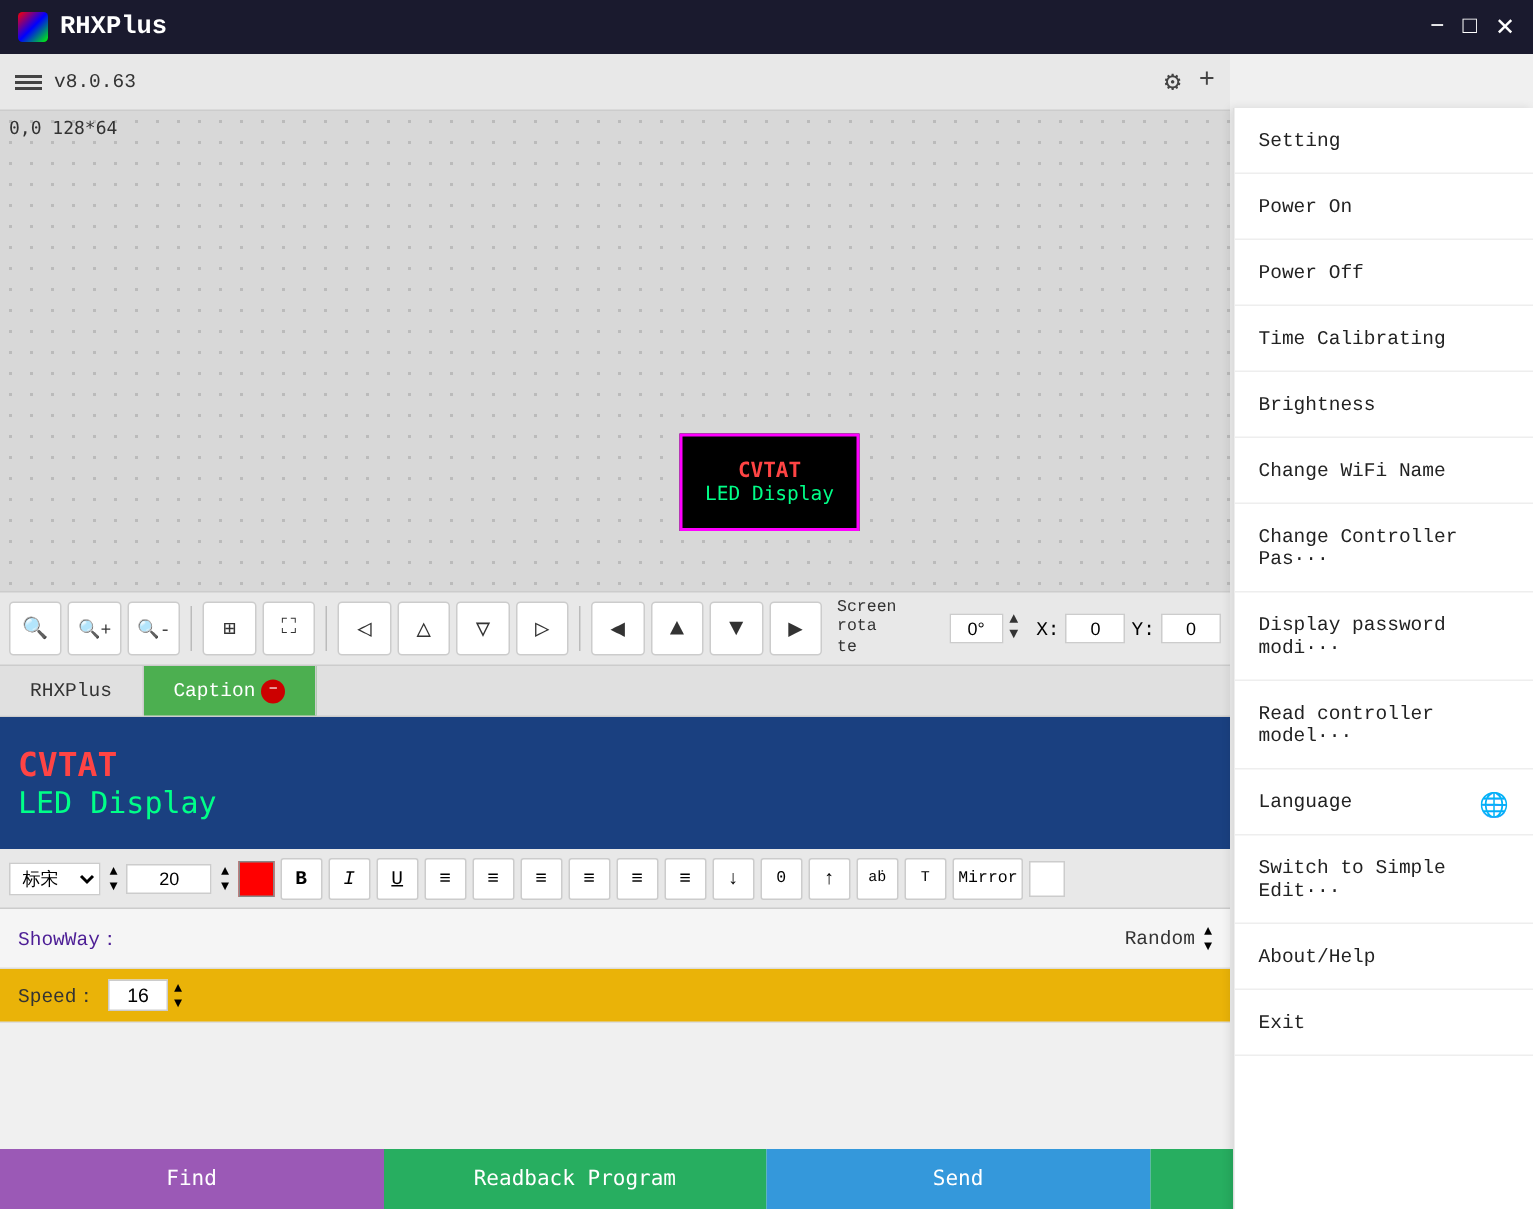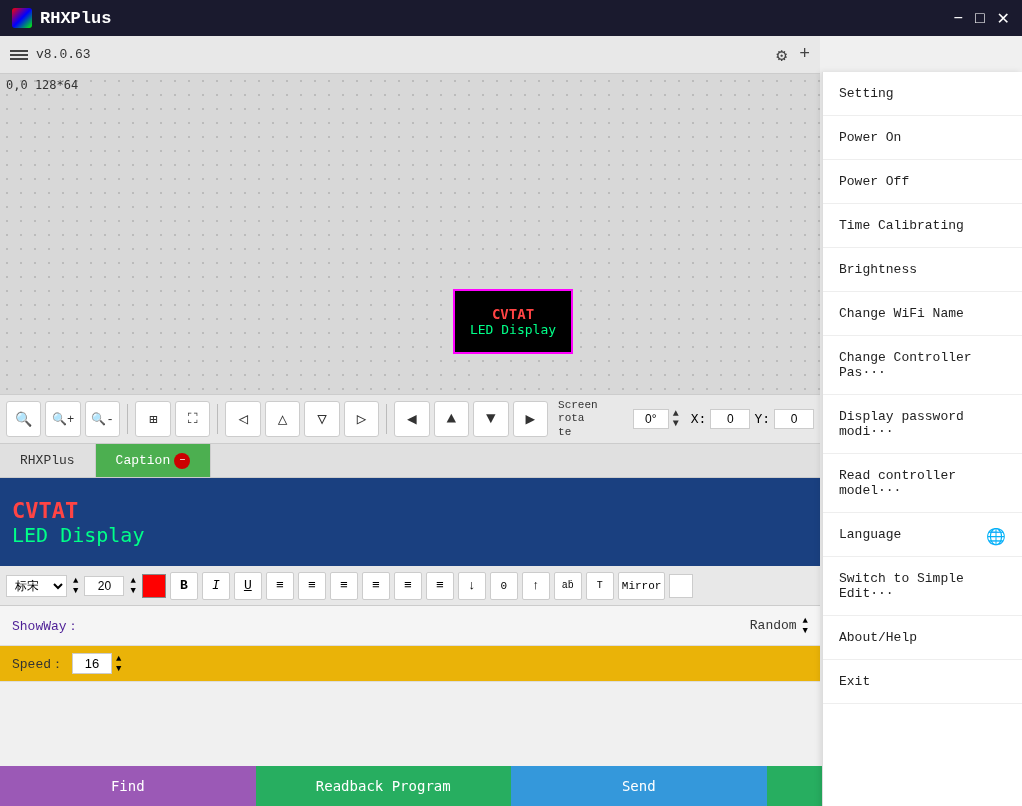--- a/index.html
+++ b/index.html
@@ -189,21 +189,21 @@
       border-bottom: 1px solid #ccc;
     }
     .font-select {
       width: 61px;
       font-size: 12px;
       border: 1px solid #ccc;
       padding: 2px 4px;
       background: white;
     }
     .font-size-input {
-      width: 40px;
+      width: 57px;
       font-size: 12px;
       border: 1px solid #ccc;
       padding: 2px 4px;
       text-align: center;
     }
     .color-swatch {
       width: 24px;
       height: 24px;
       background: #ff0000;
       border: 1px solid #888;

